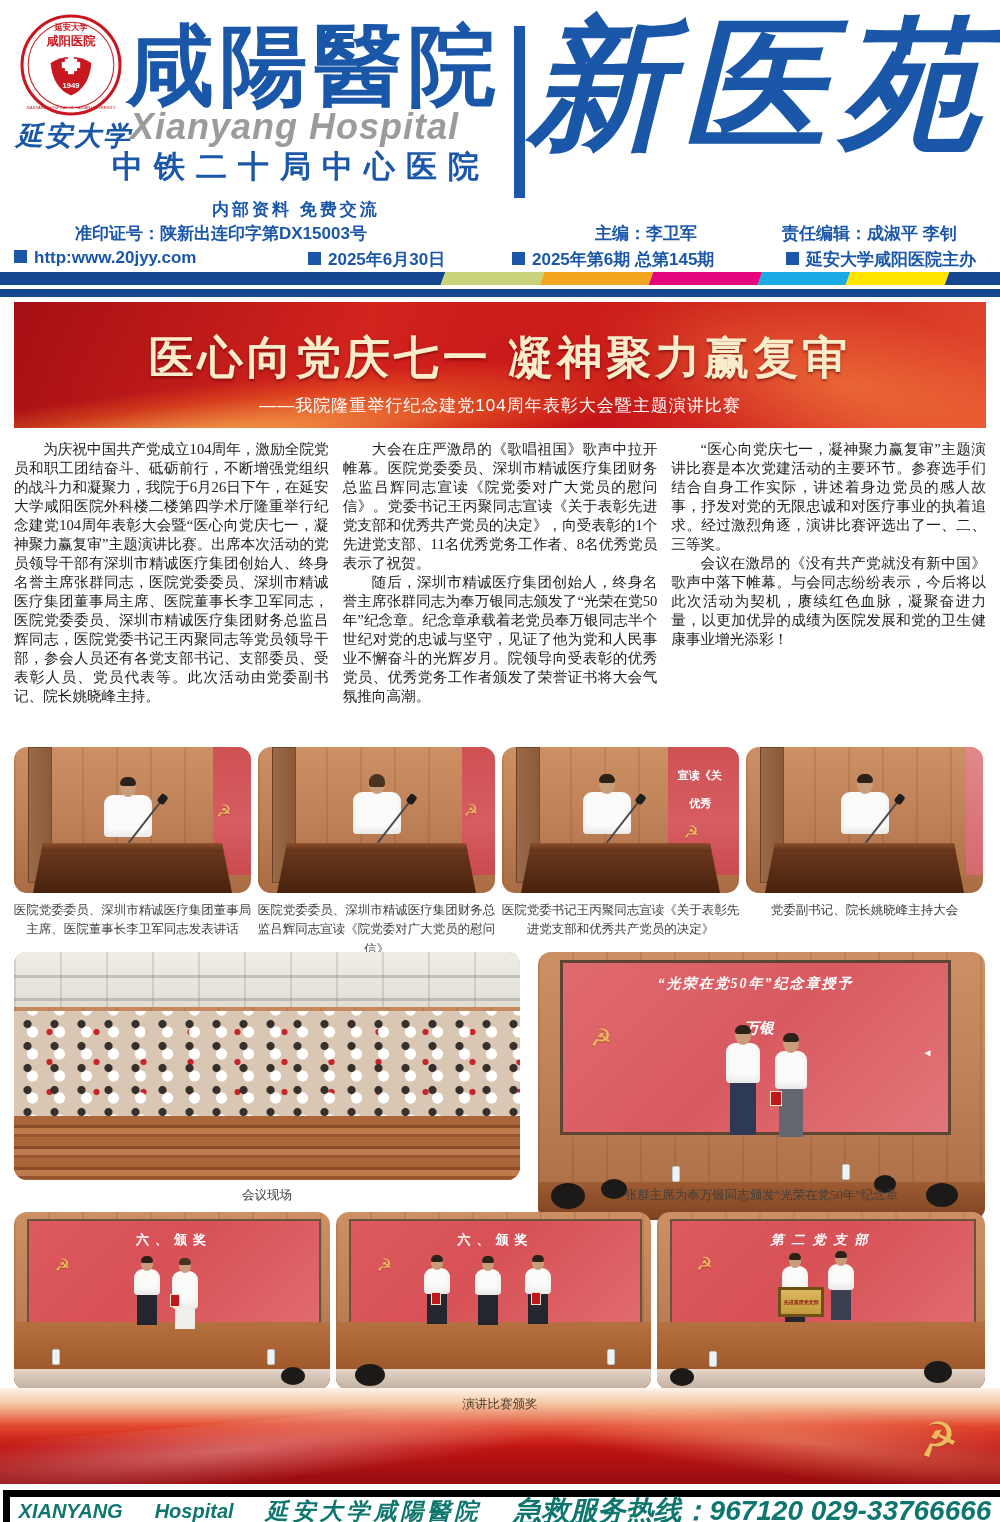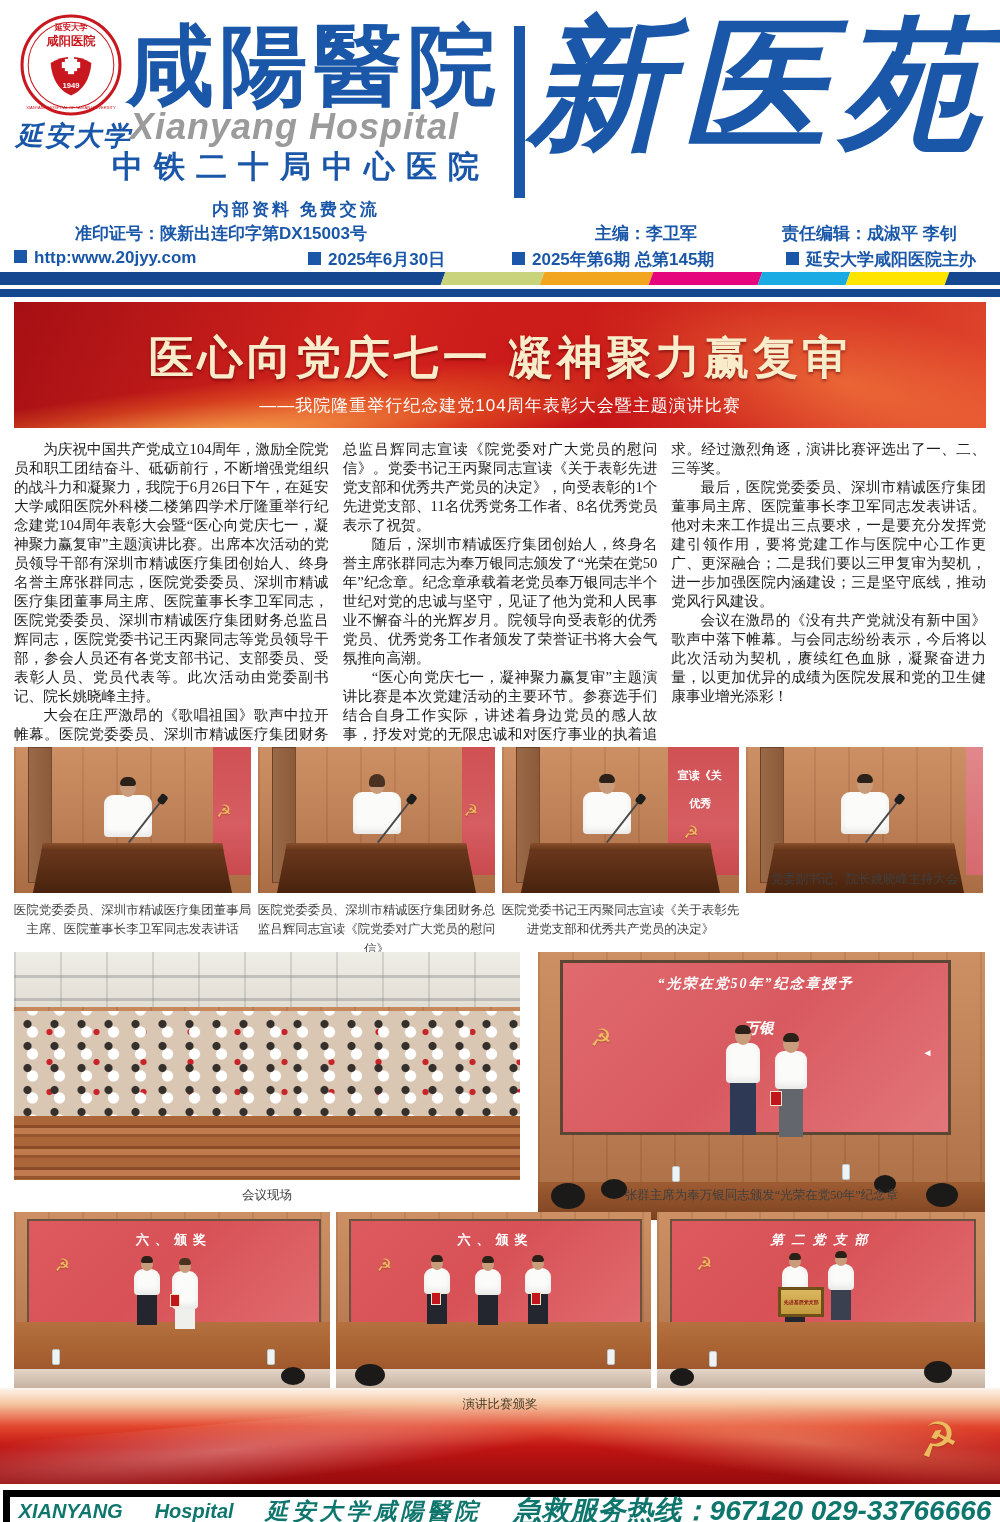--- a/index.html
+++ b/index.html
@@ -41,21 +41,21 @@
   .article{left:14px;top:440px;width:972px;column-count:3;column-gap:14px;
            font-family:"Liberation Serif",serif;font-size:14.6px;line-height:1.3;color:#1c1c1c;
            text-align:justify;}
   .article p{margin:0;text-indent:2em;}
   .byline{right:40px;top:740px;text-align:left;font-family:"Liberation Serif",serif;font-style:italic;
           font-size:15px;line-height:2.0;color:#1c1c1c;}
 
   
   .photo{position:absolute;overflow:hidden;
          background:repeating-linear-gradient(90deg,rgba(60,25,5,.10) 0 2px,rgba(255,255,255,0) 2px 34px),
-                    linear-gradient(180deg,#cd9064 0%,#c08258 45%,#aa6c42 100%);}
+                    linear-gradient(180deg,#cd9064 0%,#c08258 45%,#aa6c42 100%);border-radius:13px;}
   .door{position:absolute;left:6%;top:0;width:9%;height:92%;
         background:linear-gradient(90deg,#9a6a48,#8a5a3a);border:1px solid rgba(60,30,15,.4);}
   .podium{position:absolute;left:8%;bottom:0;width:84%;height:34%;
           background:linear-gradient(180deg,#6e3a20 0%,#542a12 70%,#47220e 100%);
           clip-path:polygon(5% 0,95% 0,100% 100%,0 100%);}
   .podium::before{content:'';position:absolute;left:0;top:0;width:100%;height:16%;
           background:linear-gradient(180deg,#8a4e2c,#633317);}
   .rscreen{position:absolute;right:0;top:0;height:88%;
            background:linear-gradient(180deg,#cf5154,#d65d62 60%,#c94a4e);}
   .emblem{color:#ecba5f;text-shadow:0 1px 1px rgba(120,50,0,.4);}
@@ -197,21 +197,20 @@
   <section class="abs banner">
     <div class="b-title">医心向党庆七一  凝神聚力赢复审</div>
     <div class="b-sub">——我院隆重举行纪念建党104周年表彰大会暨主题演讲比赛</div>
   </section>
 
   <section class="abs article">
     <p>为庆祝中国共产党成立104周年，激励全院党员和职工团结奋斗、砥砺前行，不断增强党组织的战斗力和凝聚力，我院于6月26日下午，在延安大学咸阳医院外科楼二楼第四学术厅隆重举行纪念建党104周年表彰大会暨“医心向党庆七一，凝神聚力赢复审”主题演讲比赛。出席本次活动的党员领导干部有深圳市精诚医疗集团创始人、终身名誉主席张群同志，医院党委委员、深圳市精诚医疗集团董事局主席、医院董事长李卫军同志，医院党委委员、深圳市精诚医疗集团财务总监吕辉同志，医院党委书记王丙聚同志等党员领导干部，参会人员还有各党支部书记、支部委员、受表彰人员、党员代表等。此次活动由党委副书记、院长姚晓峰主持。</p>
     <p>大会在庄严激昂的《歌唱祖国》歌声中拉开帷幕。医院党委委员、深圳市精诚医疗集团财务总监吕辉同志宣读《院党委对广大党员的慰问信》。党委书记王丙聚同志宣读《关于表彰先进党支部和优秀共产党员的决定》，向受表彰的1个先进党支部、11名优秀党务工作者、8名优秀党员表示了祝贺。</p>
     <p>随后，深圳市精诚医疗集团创始人，终身名誉主席张群同志为奉万银同志颁发了“光荣在党50年”纪念章。纪念章承载着老党员奉万银同志半个世纪对党的忠诚与坚守，见证了他为党和人民事业不懈奋斗的光辉岁月。院领导向受表彰的优秀党员、优秀党务工作者颁发了荣誉证书将大会气氛推向高潮。</p>
     <p>“医心向党庆七一，凝神聚力赢复审”主题演讲比赛是本次党建活动的主要环节。参赛选手们结合自身工作实际，讲述着身边党员的感人故事，抒发对党的无限忠诚和对医疗事业的执着追求。经过激烈角逐，演讲比赛评选出了一、二、三等奖。</p>
-    <p>最后，医院党委委员、深圳市精诚医疗集团董事局主席、医院董事长李卫军同志发表讲话。他对未来工作提出三点要求，一是要充分发挥党建引领作用，要将党建工作与医院中心工作更广、更深融合；二是我们要以三甲复审为契机，进一步加强医院内涵建设；三是坚守底线，推动党风行风建设。</p>
     <p>会议在激昂的《没有共产党就没有新中国》歌声中落下帷幕。与会同志纷纷表示，今后将以此次活动为契机，赓续红色血脉，凝聚奋进力量，以更加优异的成绩为医院发展和党的卫生健康事业增光添彩！</p>
   </section>
   <div class="abs byline">
     <div>供稿：办公室  耿月</div>
     <div>供图：宣传部  邱哲哲</div>
   </div>
 
   <div class="photo" style="left:14px;top:747px;width:237px;height:146px">
     <div class="door"></div>
     <div class="rscreen" style="width:16%">
@@ -260,21 +259,21 @@
       <div class="head"></div>
       <div class="torso"></div>
     </div>
     <div class="mic" style="left:64%;top:36%"></div>
     <div class="podium"></div>
   </div>
 
   <div class="cap" style="left:10px;top:901px;width:245px">医院党委委员、深圳市精诚医疗集团董事局主席、医院董事长李卫军同志发表讲话</div>
   <div class="cap" style="left:254px;top:901px;width:245px">医院党委委员、深圳市精诚医疗集团财务总监吕辉同志宣读《院党委对广大党员的慰问信》</div>
   <div class="cap" style="left:498px;top:901px;width:245px">医院党委书记王丙聚同志宣读《关于表彰先进党支部和优秀共产党员的决定》</div>
-  <div class="cap" style="left:742px;top:870px;width:245px">党委副书记、院长姚晓峰主持大会</div>
+  <div class="cap" style="left:742px;top:901px;width:245px">党委副书记、院长姚晓峰主持大会</div>
 
   <div class="photo hall" style="left:14px;top:952px;width:506px;height:228px">
     <div class="ceiling"></div>
     <div class="beam" style="top:10%"></div>
     <div class="beam" style="top:20%"></div>
     <div class="crowd"></div>
     <div class="desks"></div>
   </div>
 
   <div class="photo" style="left:538px;top:952px;width:447px;height:268px">

